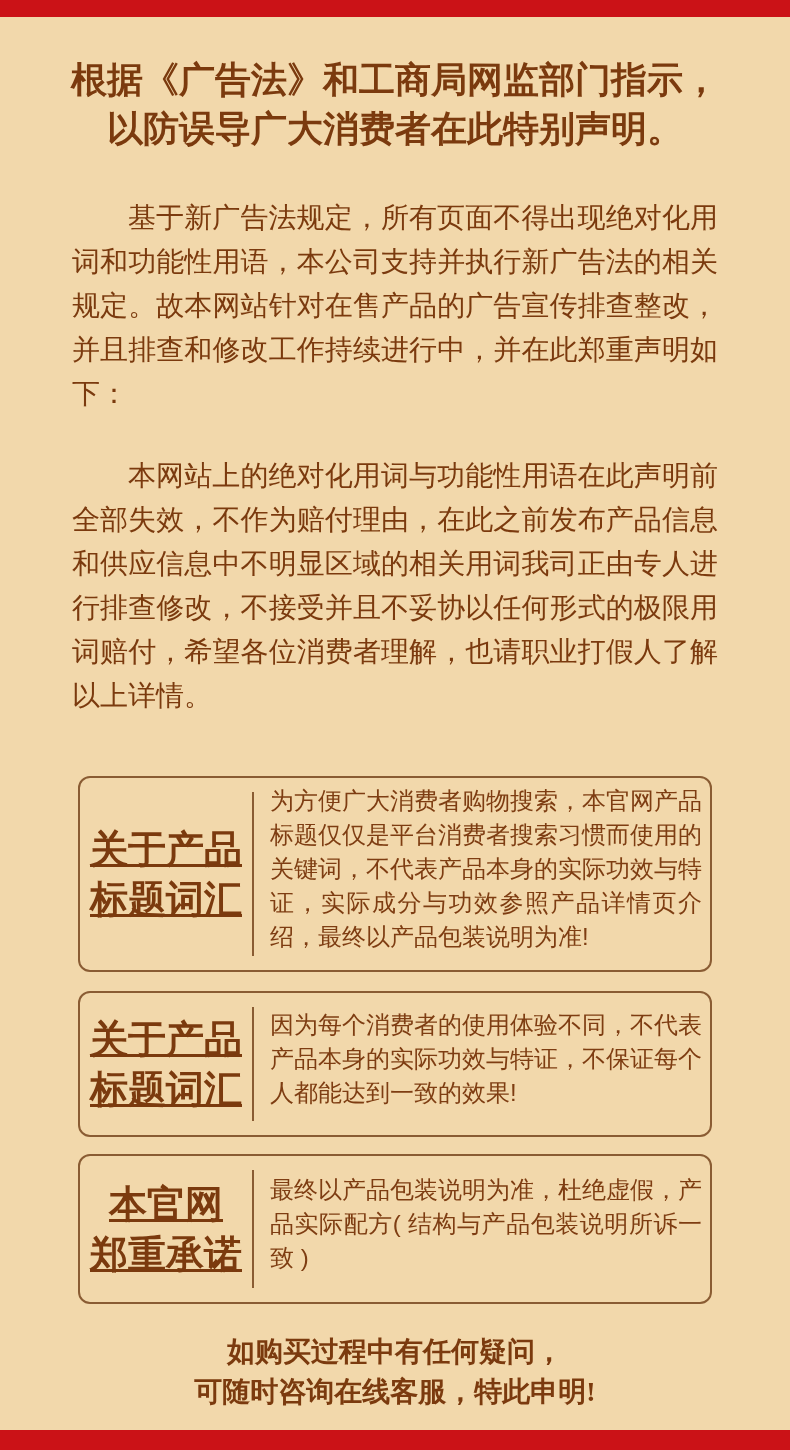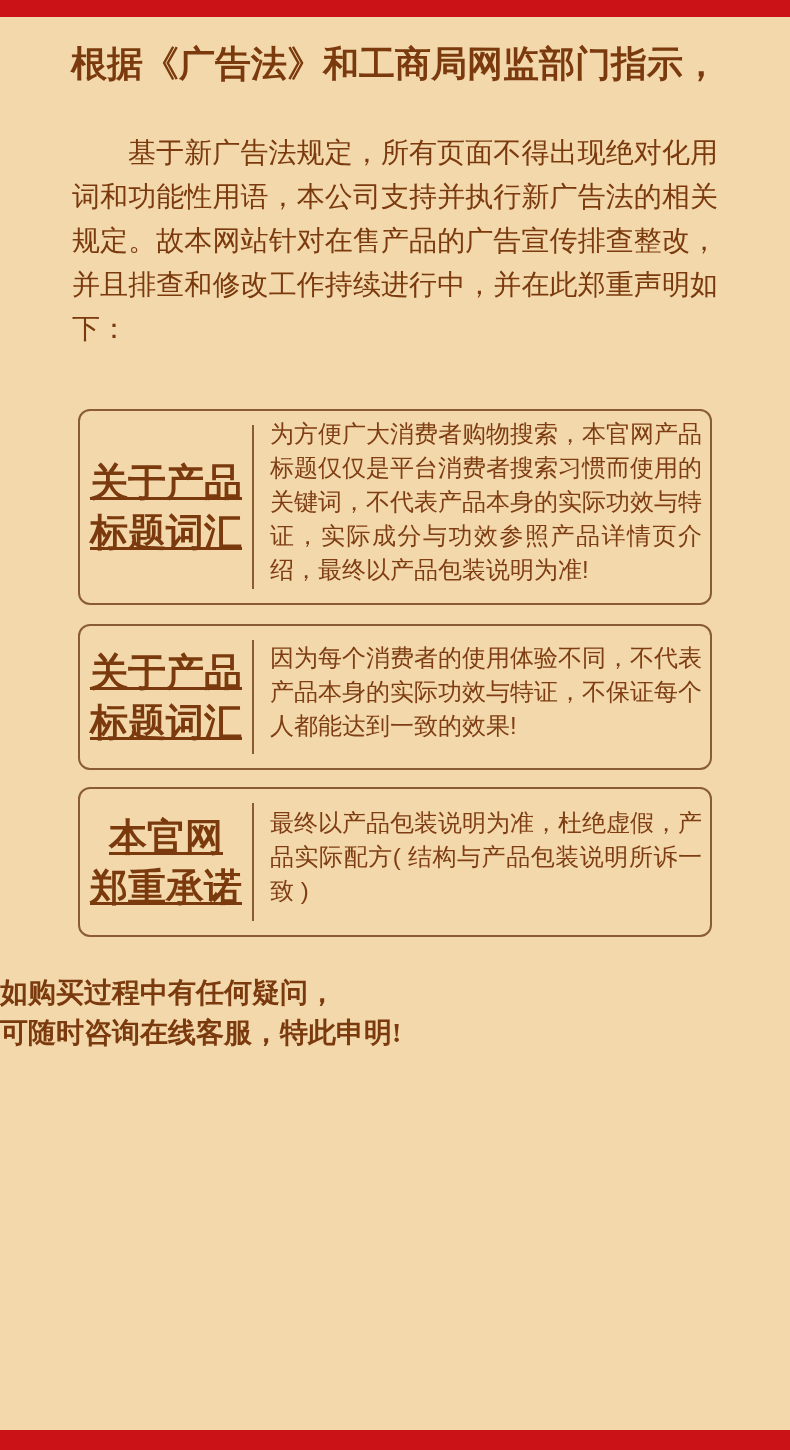--- a/index.html
+++ b/index.html
@@ -16,21 +16,21 @@
   .band {
     position: absolute;
     left: 0;
     width: 100%;
     background: #cb1217;
   }
   .band.top { top: 0; height: 17px; }
   .band.bottom { bottom: 0; height: 20px; }
 
   .title {
-    margin: 0;
+    margin: 16px;
     padding-top: 40px;
     text-align: center;
     font-size: 36px;
     font-weight: bold;
     line-height: 49px;
   }
 
   .para {
     width: 646px;
     margin: 11px auto;
@@ -78,40 +78,42 @@
     flex: 1 1 auto;
     padding: 0 8px 10px 16px;
     font-family: "Liberation Sans", "DejaVu Sans", sans-serif;
     font-size: 24px;
     line-height: 34px;
     text-align: justify;
     color: #7e3d12;
   }
 
   .footer {
-    margin-top: 36px;
-    text-align: left;
+    margin-top: 28px;
+    text-align: center;
     font-size: 28px;
     font-weight: bold;
     line-height: 40px;
   }
 </style>
 </head>
 <body>
 
 <div class="page">
 
   <div class="band top"></div>
 
   <h1 class="title">
     <span>根据《广告法》和工商局网监部门指示，</span><br>
+    <span>以防误导广大消费者在此特别声明。</span>
   </h1>
 
   <p class="para para-1">基于新广告法规定，所有页面不得出现绝对化用词和功能性用语，本公司支持并执行新广告法的相关规定。故本网站针对在售产品的广告宣传排查整改，并且排查和修改工作持续进行中，并在此郑重声明如下：</p>
 
+  <p class="para para-2">本网站上的绝对化用词与功能性用语在此声明前全部失效，不作为赔付理由，在此之前发布产品信息和供应信息中不明显区域的相关用词我司正由专人进行排查修改，不接受并且不妥协以任何形式的极限用词赔付，希望各位消费者理解，也请职业打假人了解以上详情。</p>
 
   <div class="boxes">
 
     <div class="notice-box box-1">
       <div class="box-label">
         <div>关于产品</div>
         <div>标题词汇</div>
       </div>
       <div class="box-divider"></div>
       <div class="box-body">为方便广大消费者购物搜索，本官网产品标题仅仅是平台消费者搜索习惯而使用的关键词，不代表产品本身的实际功效与特证，实际成分与功效参照产品详情页介绍，最终以产品包装说明为准!</div>

